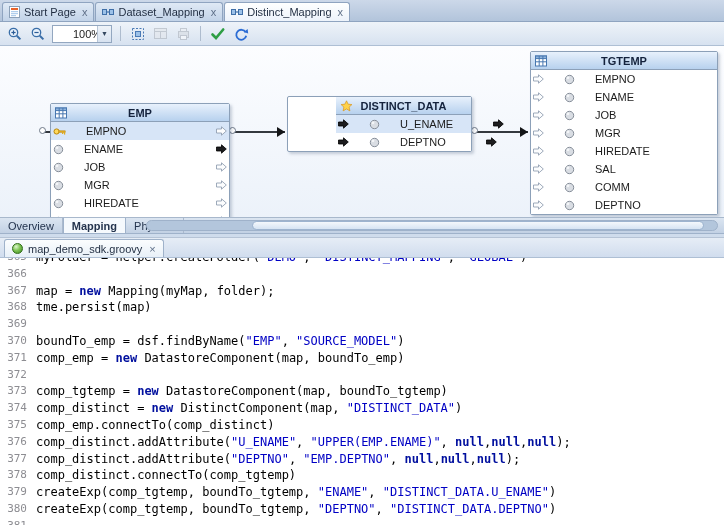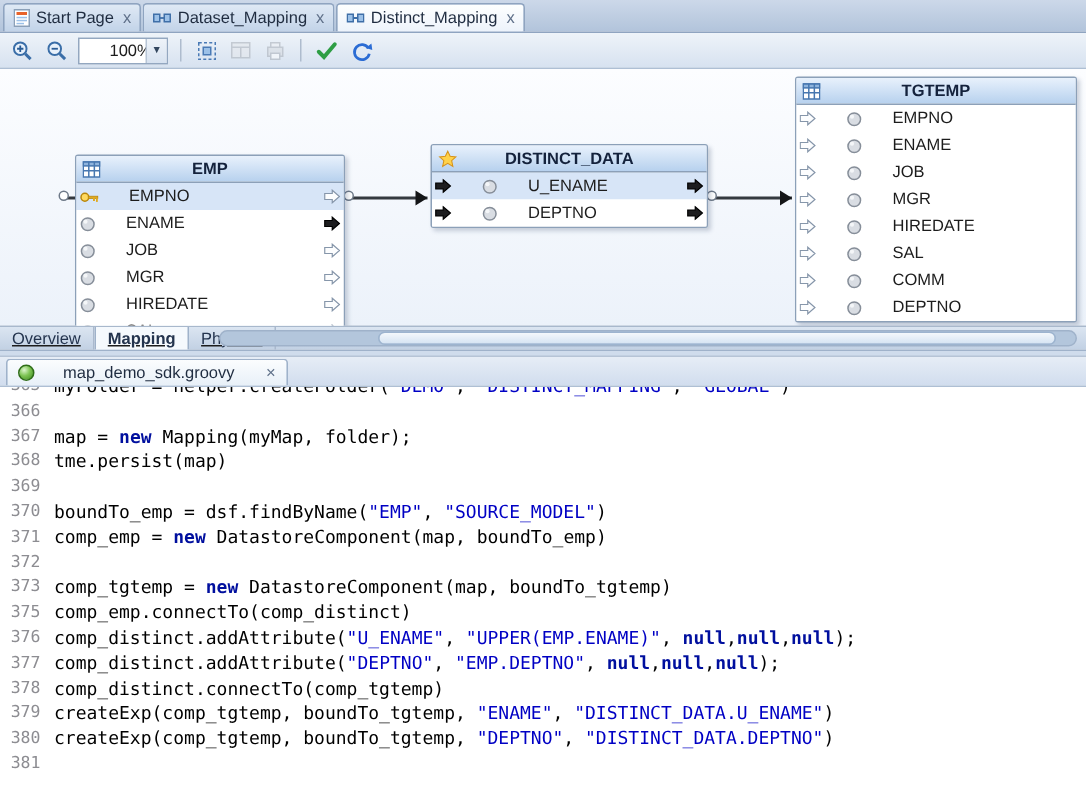--- a/index.html
+++ b/index.html
@@ -43,34 +43,34 @@
   .spacer{flex:1;}
   .picon{line-height:0;display:inline-flex;}
 
   .hline{position:absolute;height:2px;background:#34393f;}
   .port-dot{position:absolute;width:7px;height:7px;border-radius:50%;background:#fff;border:1px solid #6e7988;}
   .arrowhead{position:absolute;width:0;height:0;border-top:5px solid transparent;
              border-bottom:5px solid transparent;border-left:8px solid #141517;}
 
   
   .view-tabs{height:16px;background:linear-gradient(#dbe5f1,#c2d1e4);border-bottom:1px solid #9fb2ca;
-             display:flex;align-items:stretch;position:relative;text-decoration:underline;}
+             display:flex;align-items:stretch;position:relative;}
   .vtab{padding:0 8px;display:flex;align-items:center;color:#24344e;border-right:1px solid #aab9cd;}
   .vtab.active{background:#f5f9fd;font-weight:bold;border-left:1px solid #9fb2ca;border-right:1px solid #9fb2ca;}
   .hscroll{position:absolute;left:146px;right:6px;top:2px;height:11px;background:#b3c6dc;
            border:1px solid #9fb2ca;border-radius:6px;}
   .hscroll-thumb{position:absolute;left:105px;width:452px;top:0;bottom:0;
                  background:linear-gradient(#f4f8fc,#d6e4f3);border:1px solid #9db4cf;border-radius:5px;}
 
   .splitter{height:4px;background:#cfdcec;border-bottom:1px solid #b6c4d6;}
 
   
   .editor-tabbar{height:20px;background:linear-gradient(#e6edf6,#d1ddee);border-bottom:1px solid #aebfd4;
                  display:flex;align-items:flex-end;padding-left:4px;}
-  .editor-tab{display:flex;align-items:center;gap:19px;height:18px;padding:0 7px;
+  .editor-tab{display:flex;align-items:center;gap:5px;height:18px;padding:0 7px;
               background:linear-gradient(#fbfdfe,#e8f0f8);border:1px solid #9fb2ca;border-bottom:none;
               border-radius:3px 3px 0 0;color:#1f2c40;}
   .groovy-ball{width:11px;height:11px;border-radius:50%;border:1px solid #2f6d18;
                background:radial-gradient(circle at 35% 30%,#dcf6cd,#7ec454 45%,#3f8a1f);}
 
   
   .editor{height:267px;background:#fff;overflow:hidden;position:relative;}
   .code-lines{margin-top:-9px;}
   .code-row{display:flex;height:16.8px;line-height:16.8px;white-space:pre;
             font-family:"DejaVu Sans Mono",monospace;font-size:12px;}
@@ -323,21 +323,21 @@
           <span class="spacer"></span>
           <span class="picon">
             <svg width="11" height="10" viewBox="0 0 11 10">
               <polygon points="0.5,3 5.5,3 5.5,0.8 10.3,5 5.5,9.2 5.5,7 0.5,7" fill="#fcfdfe" stroke="#8696aa" stroke-width="0.8"></polygon>
             </svg>
           </span>
         </div>
       </div>
   </div>
 
-  <div class="node" style="left:287px;top:50px;width:185px;">
+  <div class="node" style="left:287px;top:50px;width:185px;padding-left:48px;">
     <div class="node-header">
       <span class="hicon">
         <svg width="13" height="12" viewBox="0 0 13 12">
             <polygon points="6.5,0.8 8.1,4.2 11.9,4.6 9.1,7.1 9.9,10.9 6.5,8.9 3.1,10.9 3.9,7.1 1.1,4.6 4.9,4.2" fill="#ffd24a" stroke="#d8941a" stroke-width="0.7"></polygon>
           </svg>
       </span>
       <span>DISTINCT_DATA</span>
     </div>
     <div class="fields">
         <div class="field-row hl">
@@ -550,20 +550,21 @@
   <div class="code-lines">
       <div class="code-row"><span class="ln">365</span><span class="code-text"><span>myFolder = helper.createFolder(</span><span class="tok-str">"DEMO"</span><span>, </span><span class="tok-str">"DISTINCT_MAPPING"</span><span>, </span><span class="tok-str">"GLOBAL"</span><span>)</span></span></div>
       <div class="code-row"><span class="ln">366</span><span class="code-text"></span></div>
       <div class="code-row"><span class="ln">367</span><span class="code-text"><span>map = </span><span class="tok-kw">new</span><span> Mapping(myMap, folder);</span></span></div>
       <div class="code-row"><span class="ln">368</span><span class="code-text"><span>tme.persist(map)</span></span></div>
       <div class="code-row"><span class="ln">369</span><span class="code-text"></span></div>
       <div class="code-row"><span class="ln">370</span><span class="code-text"><span>boundTo_emp = dsf.findByName(</span><span class="tok-str">"EMP"</span><span>, </span><span class="tok-str">"SOURCE_MODEL"</span><span>)</span></span></div>
       <div class="code-row"><span class="ln">371</span><span class="code-text"><span>comp_emp = </span><span class="tok-kw">new</span><span> DatastoreComponent(map, boundTo_emp)</span></span></div>
       <div class="code-row"><span class="ln">372</span></div>
       <div class="code-row"><span class="ln">373</span><span class="code-text"><span>comp_tgtemp = </span><span class="tok-kw">new</span><span> DatastoreComponent(map, boundTo_tgtemp)</span></span></div>
+      <div class="code-row"><span class="ln">374</span><span class="code-text"><span>comp_distinct = </span><span class="tok-kw">new</span><span> DistinctComponent(map, </span><span class="tok-str">"DISTINCT_DATA"</span><span>)</span></span></div>
       <div class="code-row"><span class="ln">375</span><span class="code-text"><span>comp_emp.connectTo(comp_distinct)</span></span></div>
       <div class="code-row"><span class="ln">376</span><span class="code-text"><span>comp_distinct.addAttribute(</span><span class="tok-str">"U_ENAME"</span><span>, </span><span class="tok-str">"UPPER(EMP.ENAME)"</span><span>, </span><span class="tok-kw">null</span><span>,</span><span class="tok-kw">null</span><span>,</span><span class="tok-kw">null</span><span>);</span></span></div>
       <div class="code-row"><span class="ln">377</span><span class="code-text"><span>comp_distinct.addAttribute(</span><span class="tok-str">"DEPTNO"</span><span>, </span><span class="tok-str">"EMP.DEPTNO"</span><span>, </span><span class="tok-kw">null</span><span>,</span><span class="tok-kw">null</span><span>,</span><span class="tok-kw">null</span><span>);</span></span></div>
       <div class="code-row"><span class="ln">378</span><span class="code-text"><span>comp_distinct.connectTo(comp_tgtemp)</span></span></div>
       <div class="code-row"><span class="ln">379</span><span class="code-text"><span>createExp(comp_tgtemp, boundTo_tgtemp, </span><span class="tok-str">"ENAME"</span><span>, </span><span class="tok-str">"DISTINCT_DATA.U_ENAME"</span><span>)</span></span></div>
       <div class="code-row"><span class="ln">380</span><span class="code-text"><span>createExp(comp_tgtemp, boundTo_tgtemp, </span><span class="tok-str">"DEPTNO"</span><span>, </span><span class="tok-str">"DISTINCT_DATA.DEPTNO"</span><span>)</span></span></div>
       <div class="code-row"><span class="ln">381</span><span class="code-text"></span></div>
     </div>
 </div>
 

